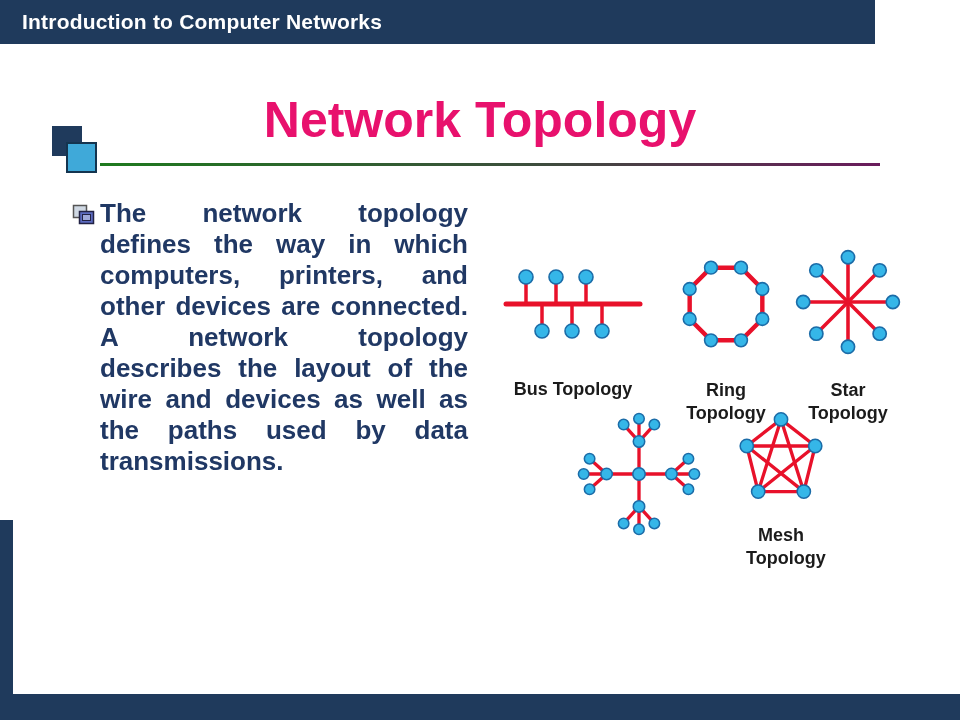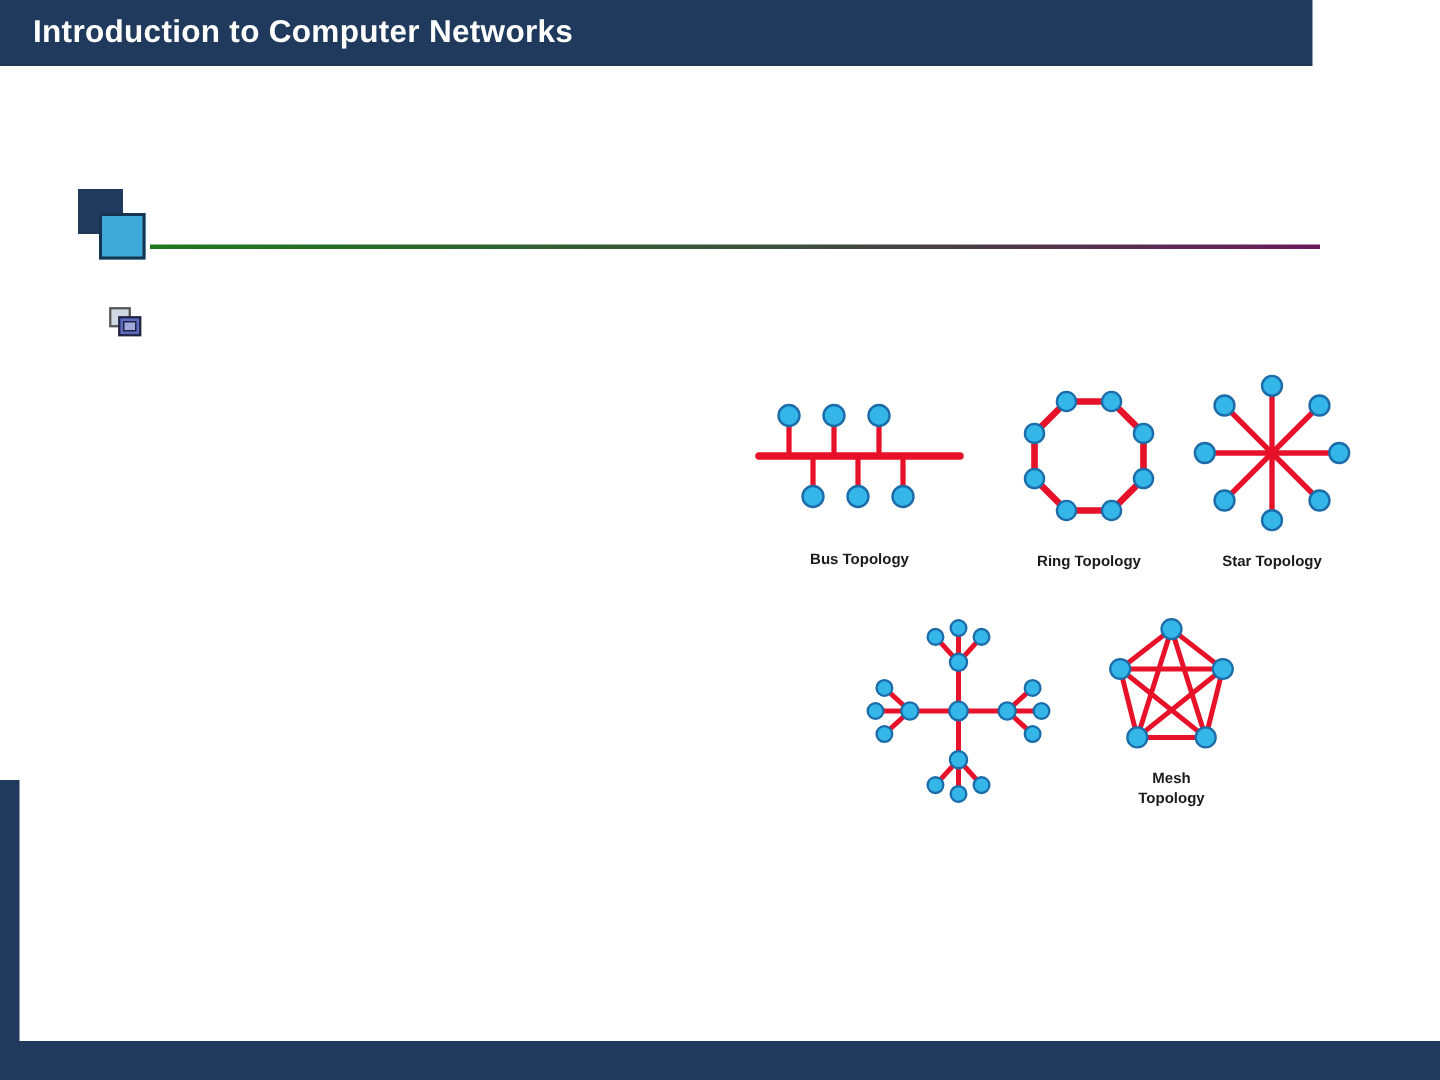--- a/index.html
+++ b/index.html
@@ -28,21 +28,21 @@
   
   .bullet-icon{position:absolute;left:72px;top:204px;width:24px;height:22px;}
   .paragraph{
     position:absolute;left:100px;top:198px;width:368px;
     color:#203864;font-weight:bold;font-size:26px;line-height:31px;
     text-align:justify;
   }
   
   .figure{position:absolute;display:flex;flex-direction:column;align-items:center;}
   .figure-label{
-    margin-top:11px;font-size:10px;font-weight:bold;color:#1b1b1b;
+    margin-top:21px;font-size:18px;font-weight:bold;color:#1b1b1b;
     text-align:center;line-height:1.25;
   }
   .fig-bus{left:498px;top:252px;width:150px;}
   .fig-ring{left:672px;top:250px;width:108px;}
   .fig-star{left:792px;top:246px;width:112px;}
   .fig-ext{left:576px;top:412px;width:126px;}
   .fig-ext .figure-label{width:110px;}
   .fig-mesh{left:732px;top:408px;width:98px;}
   .fig-mesh .figure-label{width:70px;}
   
@@ -58,28 +58,30 @@
 <body>
 
 <div class="slide">
 
   <div class="top-bar">
     <div class="top-bar-title">Introduction to Computer Networks</div>
   </div>
 
   <div class="deco-navy"></div>
   <div class="deco-blue"></div>
+  <div class="page-title">Network Topology</div>
   <div class="title-rule"></div>
 
   <svg class="bullet-icon" viewBox="0 0 24 22">
     <rect x="1.5" y="1.5" width="13" height="12" fill="#CFD8E3" stroke="#555555" stroke-width="1.5"></rect>
     <rect x="7.5" y="7.5" width="14" height="12" fill="#5C6BC0" stroke="#222244" stroke-width="1.5"></rect>
     <rect x="10.5" y="10.5" width="8" height="6" fill="#9FA8DA" stroke="#222244" stroke-width="1"></rect>
   </svg>
 
+  <div class="paragraph">The network topology defines the way in which computers, printers, and other devices are connected. A network topology describes the layout of the wire and devices as well as the paths used by data transmissions.</div>
 
   <div class="figure fig-bus">
     <svg width="150" height="105" viewBox="0 0 150 105">
       <line class="edge-thick" x1="8" y1="52" x2="142" y2="52"></line>
       <line class="edge" x1="28" y1="52" x2="28" y2="31"></line>
       <line class="edge" x1="58" y1="52" x2="58" y2="31"></line>
       <line class="edge" x1="88" y1="52" x2="88" y2="31"></line>
       <line class="edge" x1="44" y1="52" x2="44" y2="73"></line>
       <line class="edge" x1="74" y1="52" x2="74" y2="73"></line>
       <line class="edge" x1="104" y1="52" x2="104" y2="73"></line>

